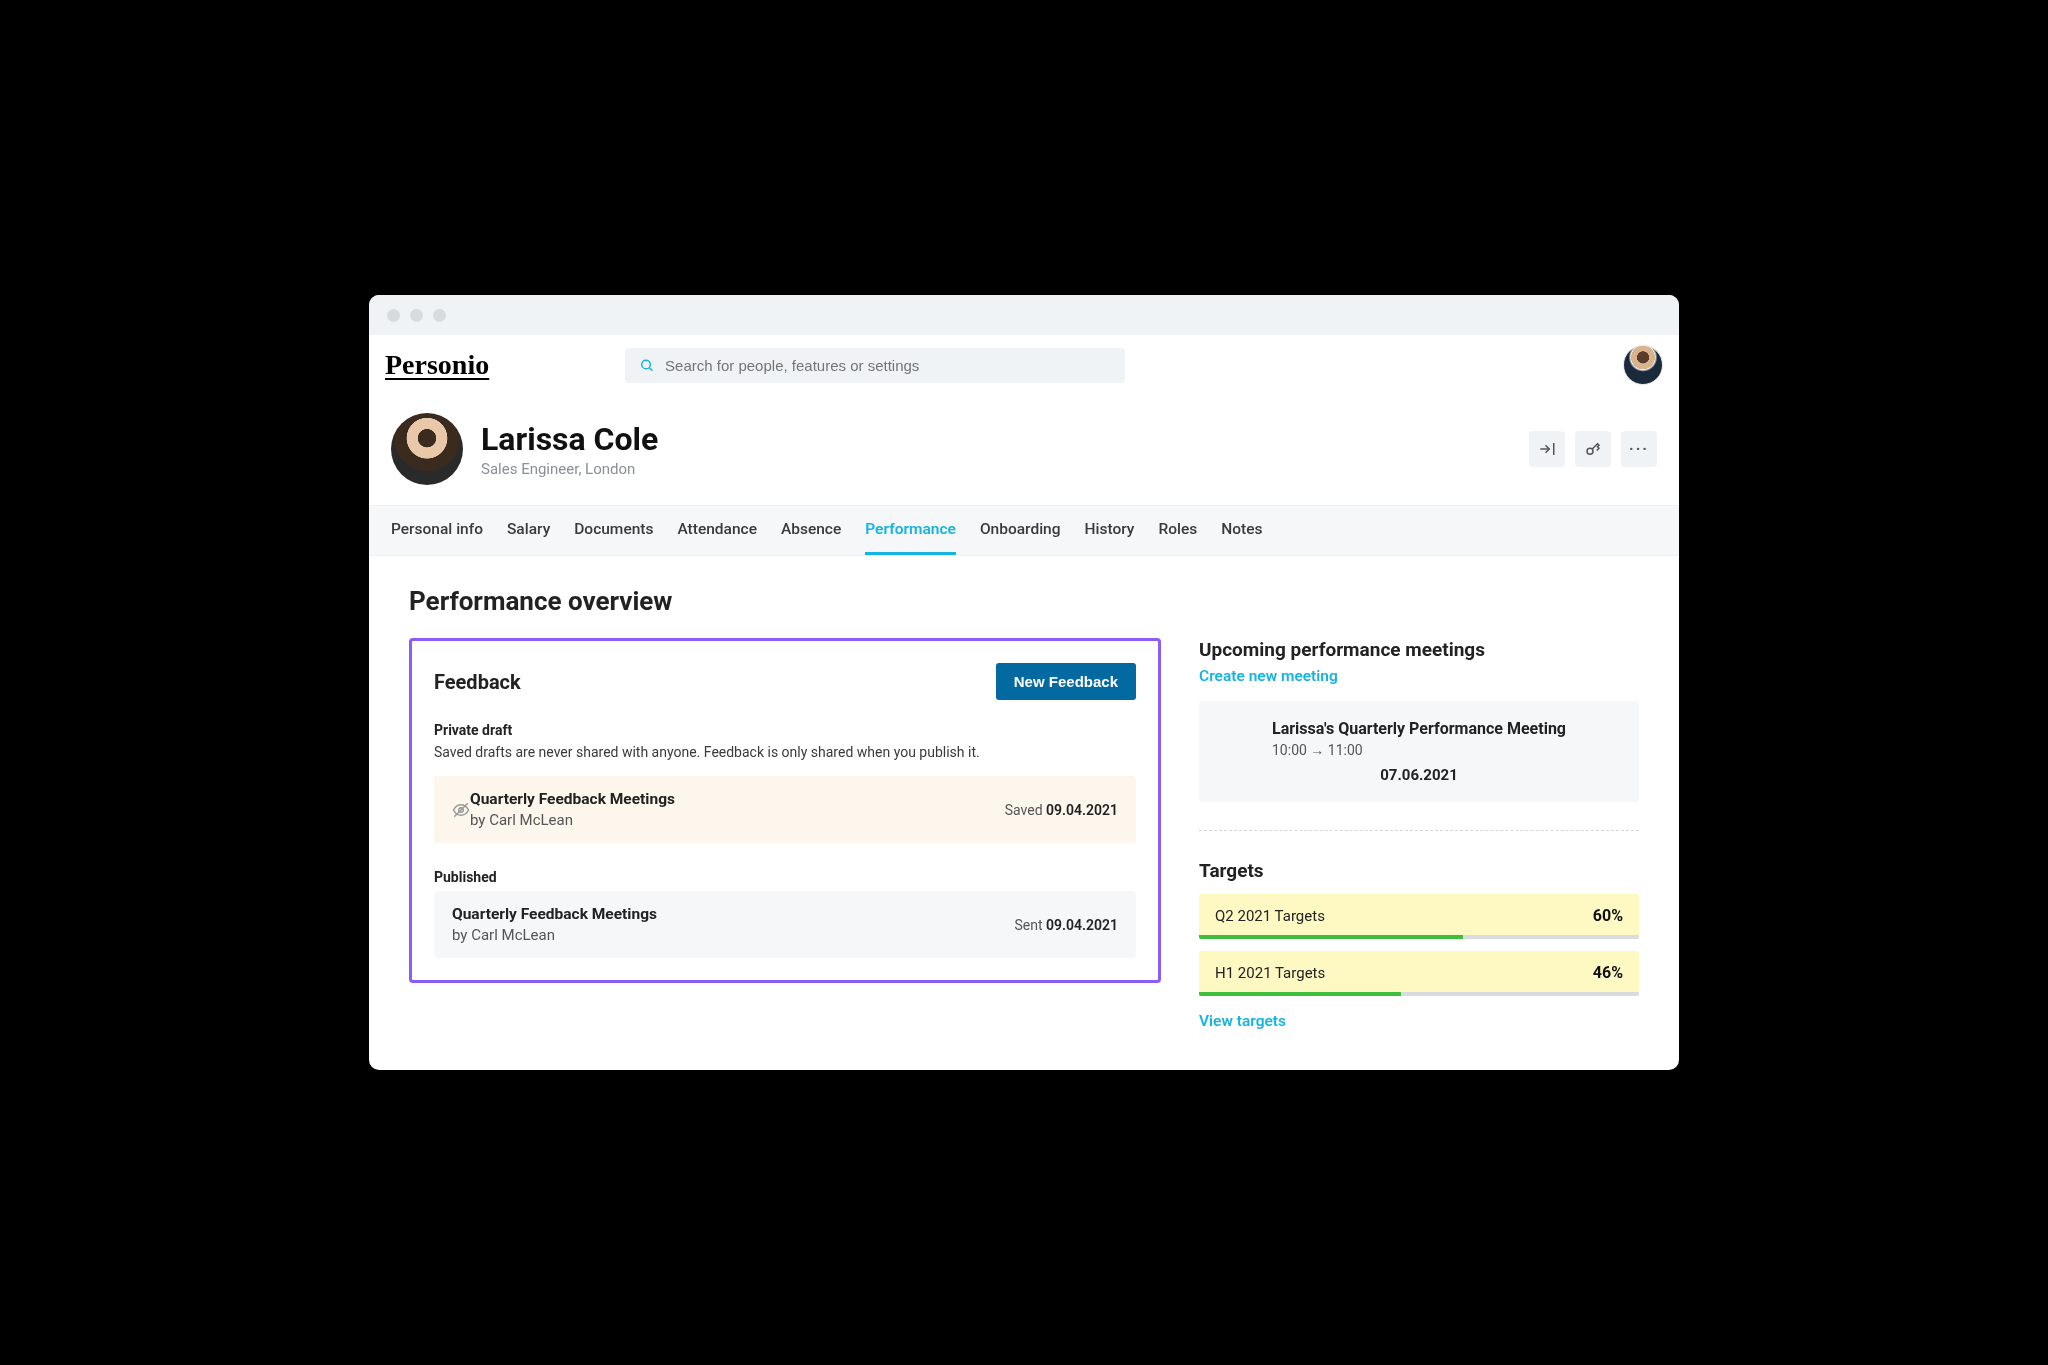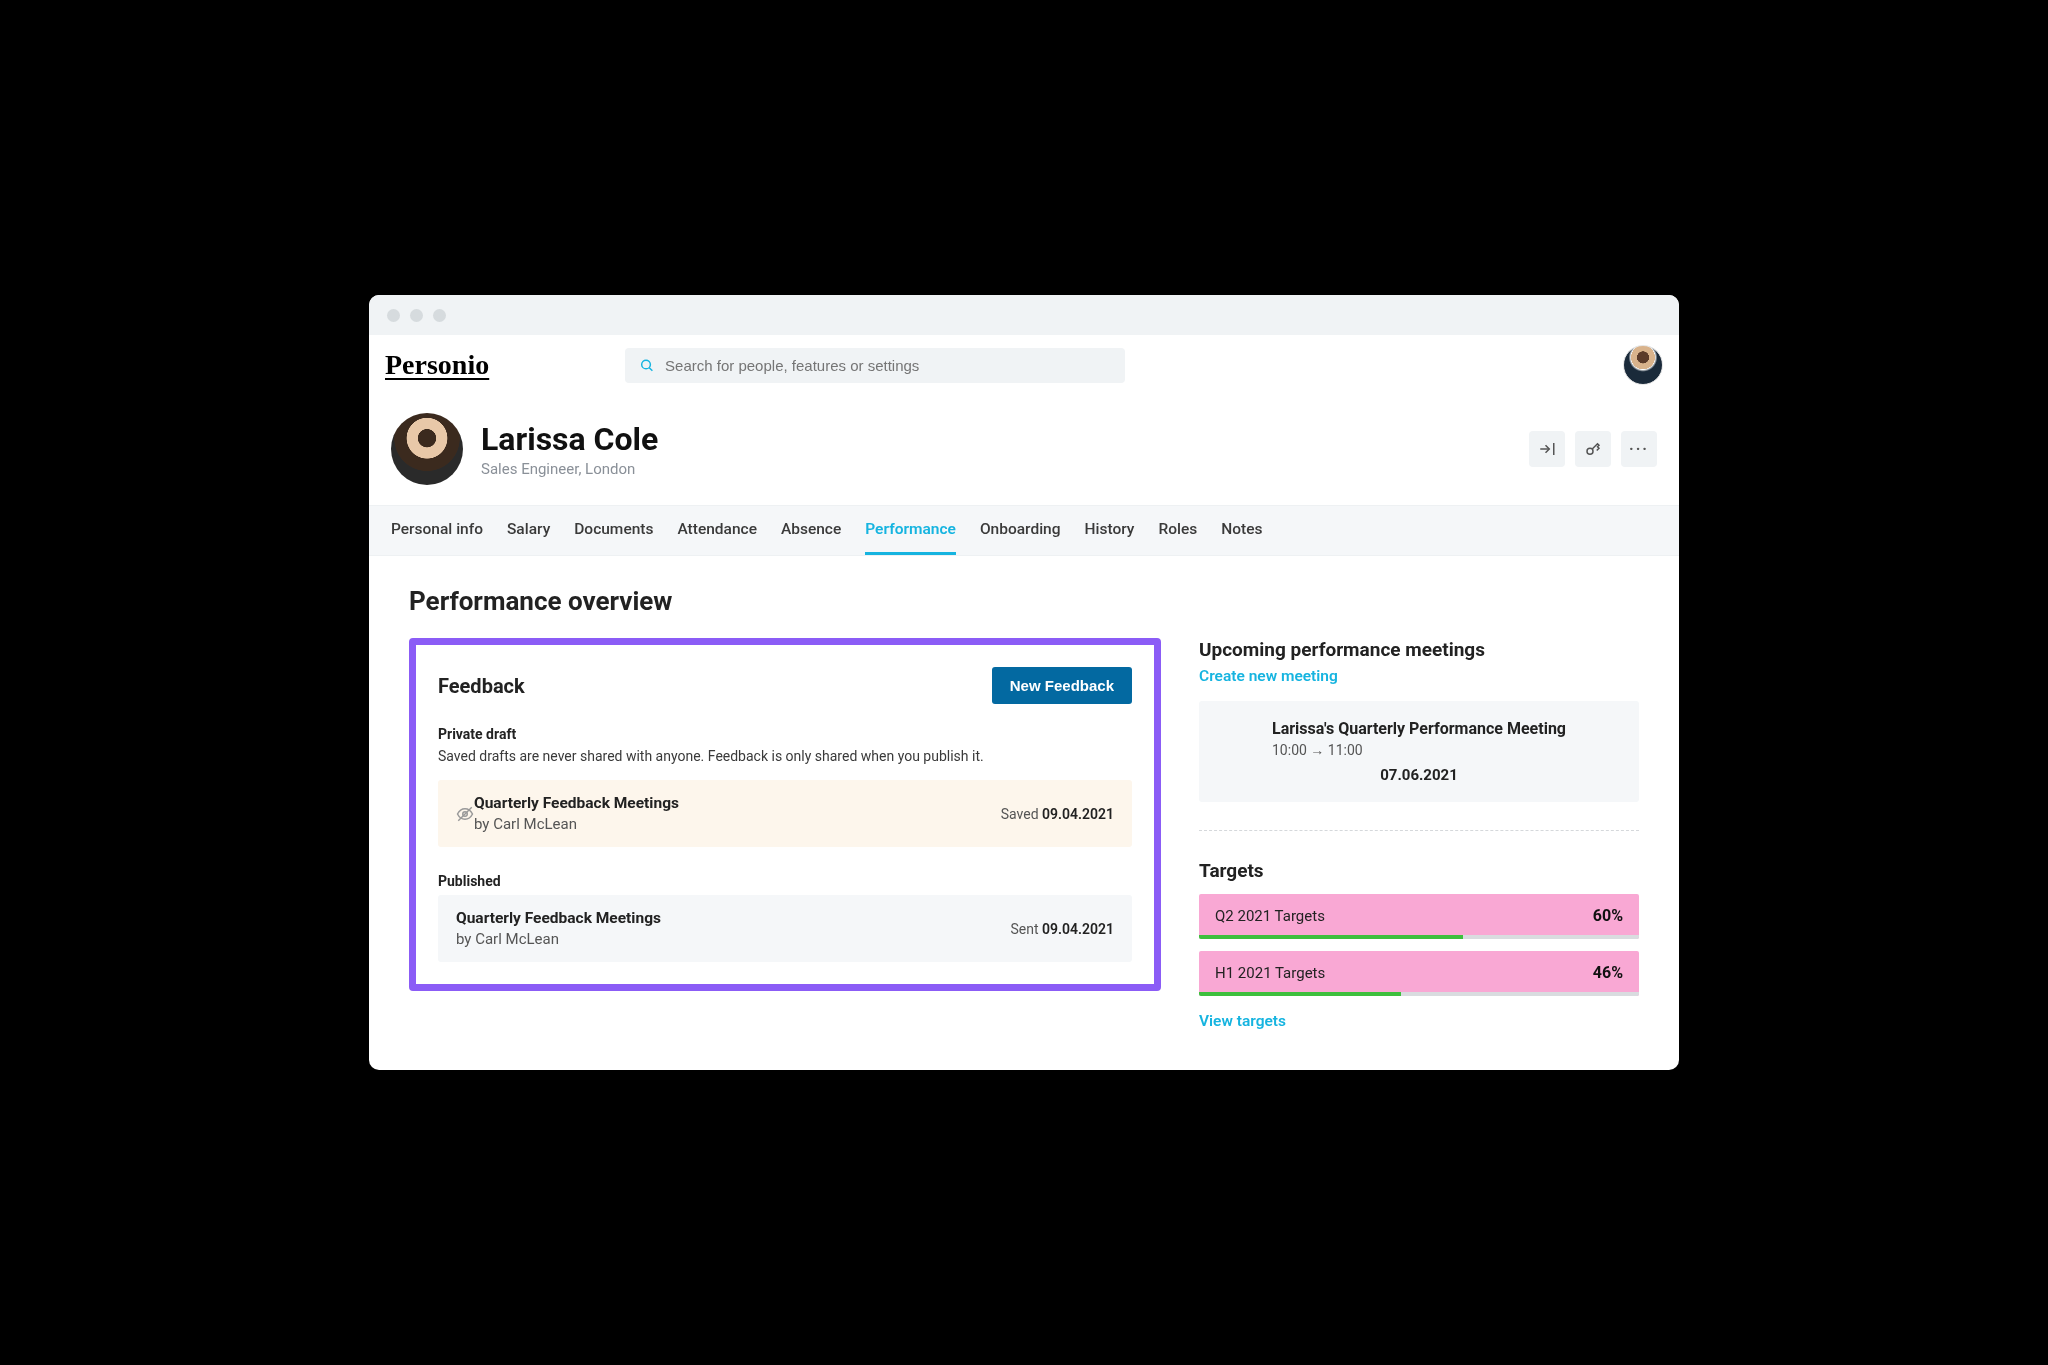--- a/index.html
+++ b/index.html
@@ -115,21 +115,21 @@
     font-weight: 600;
   }
   .content {
     padding: 30px 40px 40px;
   }
   .page-title { font-size: 26px; font-weight: 700; color: #222; margin-bottom: 22px; }
   .cols { display: flex; gap: 38px; }
   .left { flex: 1; }
   .right { width: 440px; }
   .card {
-    border: 7px solid #8b5cf6;
+    border: 3px solid #8b5cf6;
     border-radius: 4px;
     padding: 22px;
   }
   .card-head { display: flex; align-items: center; margin-bottom: 22px; }
   .card-title { font-size: 20px; font-weight: 700; color: #222; }
   .btn-primary {
     margin-left: auto;
     background: #0369a1;
     color: #fff;
     border: none;
@@ -169,21 +169,21 @@
     gap: 8px;
     align-items: center;
     flex-direction: column;
   }
   .meeting-main { flex: 1; }
   .meeting-title { font-size: 16px; font-weight: 700; color: #222; }
   .meeting-time { font-size: 14px; color: #555; margin-top: 4px; }
   .meeting-date { font-size: 15px; font-weight: 700; color: #222; }
   .divider { border-top: 1px dashed #d5d8db; margin-bottom: 28px; }
   .target-item {
-    background: #f9a8d4;
+    background: #fef9c3;
     border-radius: 2px;
     padding: 12px 16px 0;
     margin-top: 12px;
     overflow: hidden;
   }
   .target-row { display: flex; align-items: center; margin-bottom: 10px; }
   .target-label { font-size: 15px; color: #222; flex: 1; }
   .target-pct { font-size: 16px; font-weight: 700; color: #111; }
   .bar { height: 4px; background: #d9dcdf; margin: 0 -16px; }
   .bar-fill { height: 100%; background: #3dbf3d; }

